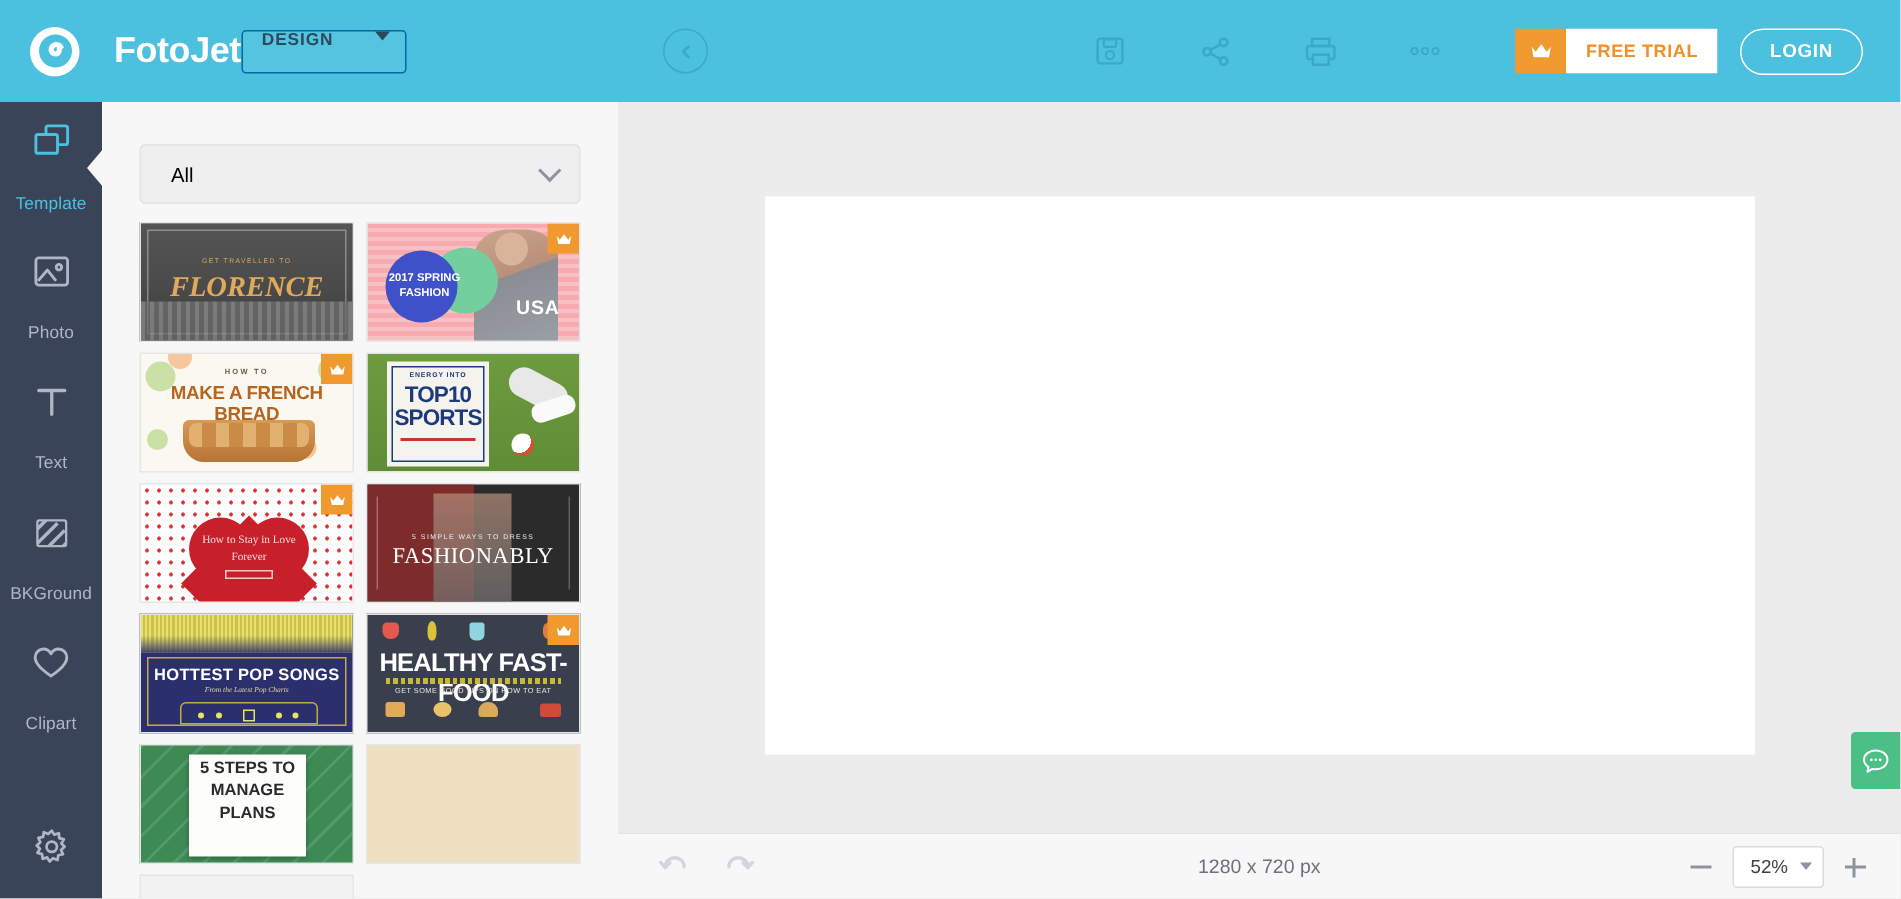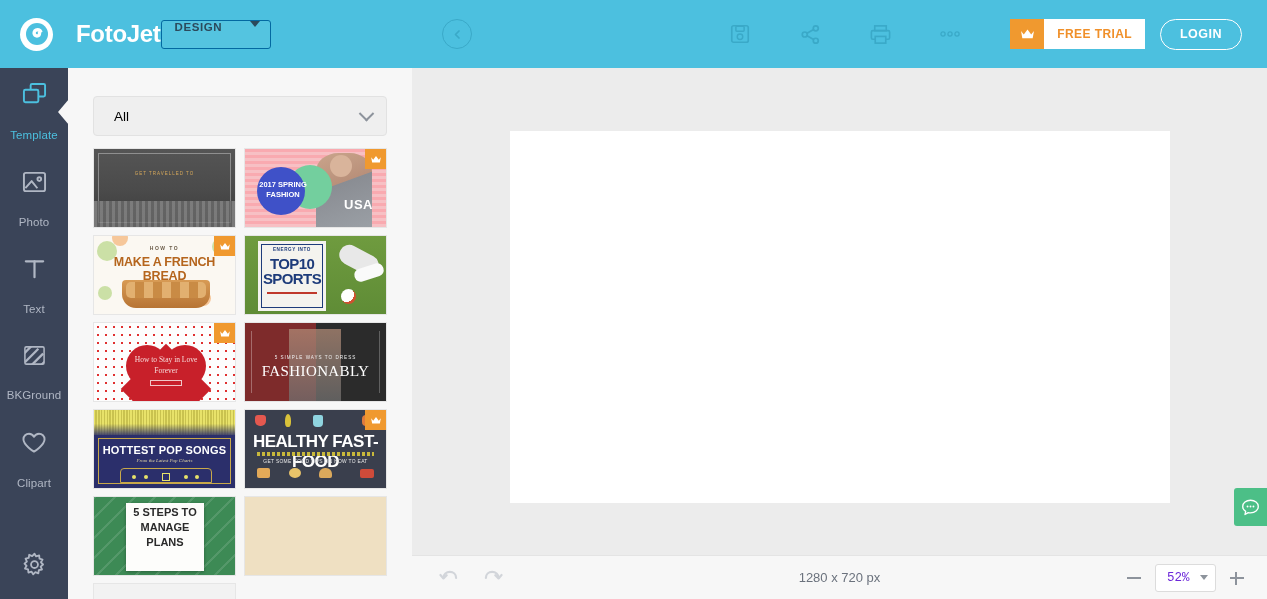--- a/index.html
+++ b/index.html
@@ -209,21 +209,21 @@
   .zoom-plus::after {
     content: ""; position: absolute; left: 5.8px; top: 2px;
     width: 2.4px; height: 13px; background: #8d939c;
   }
   .zoom-box {
     width: 61px; height: 28px;
     border: 1px solid #dcdcdc; border-radius: 3px; background: #ffffff;
     display: flex; align-items: center; justify-content: space-between;
     padding: 0 7px 0 11px; cursor: pointer;
   }
-  .zoom-val { font-size: 12.5px; color: #6d28d9; font-family: Liberation Mono, monospace; }
+  .zoom-val { font-size: 12.5px; color: #404040; }
   .caret-sm {
     width: 0; height: 0;
     border-left: 4px solid transparent; border-right: 4px solid transparent;
     border-top: 5px solid #8d939c;
   }
 </style>
 </head>
 <body>
 
 <div id="app">
@@ -379,20 +379,21 @@
       <span class="chev"></span>
     </div>
 
     <div class="thumb-grid">
 
       <div class="thumb" style="background:#4a4a4a;">
         <div style="position:absolute;inset:0;background:linear-gradient(180deg,#555 0%,#4a4a4a 55%,#3a3a3a 100%);"></div>
         <div style="position:absolute;left:4px;top:4px;right:4px;bottom:4px;border:1px solid rgba(255,255,255,.35);"></div>
         <div style="position:absolute;bottom:0;left:0;right:0;height:26px;background:repeating-linear-gradient(90deg,#8e8e8e 0 3px,#6e6e6e 3px 6px);opacity:.75;"></div>
         <div class="th-txt" style="top:22px;font-size:4.5px;color:#d6a85a;letter-spacing:1px;">GET TRAVELLED TO</div>
+        <div class="th-txt" style="top:32px;font-size:19px;font-weight:bold;font-style:italic;color:#e0a95c;font-family:'Liberation Serif',serif;">FLORENCE</div>
       </div>
 
       <div class="thumb" style="background:repeating-linear-gradient(180deg,#f9aab0 0 3px,#f7c0c4 3px 6px);">
         <div style="position:absolute;right:14px;top:4px;width:56px;height:76px;background:linear-gradient(160deg,#caa58c 0%,#b9907a 40%,#8a8d93 41%,#9ba0a6 100%);border-radius:40% 40% 0 0 / 24% 24% 0 0;"></div>
         <div style="position:absolute;right:34px;top:6px;width:22px;height:22px;background:#d9b49b;border-radius:50%;"></div>
         <div style="position:absolute;left:43px;top:16px;width:44px;height:44px;background:#73cf9e;border-radius:50%;"></div>
         <div style="position:absolute;left:12px;top:18px;width:48px;height:48px;background:#3f51c8;border-radius:50%;"></div>
         <div style="position:absolute;left:10px;top:31px;width:56px;text-align:center;font-size:7.5px;line-height:10px;color:#fff;font-weight:bold;">2017 SPRING FASHION</div>
         <div style="position:absolute;right:13px;top:48px;font-size:13px;font-weight:bold;color:#fff;letter-spacing:.5px;">USA</div>
         <div class="crown-badge">

